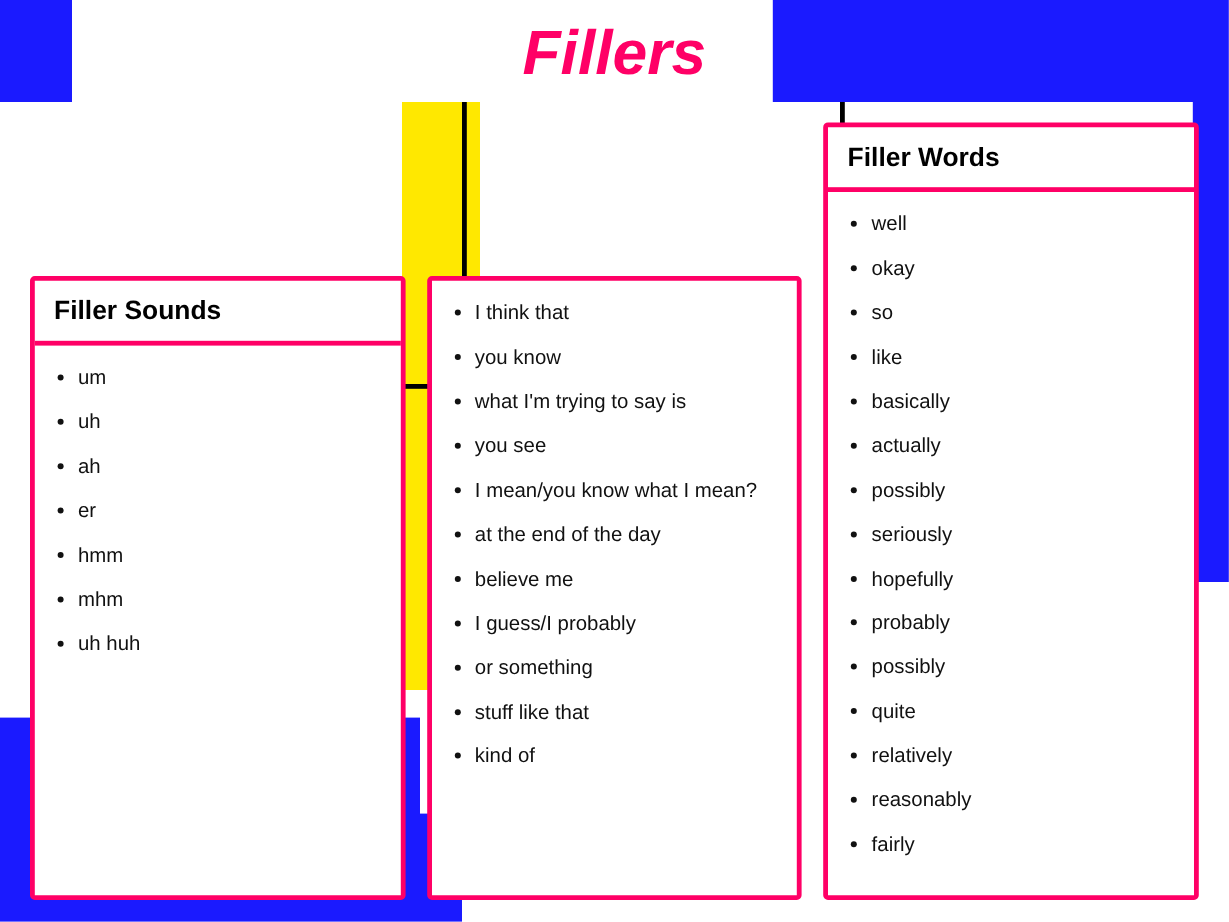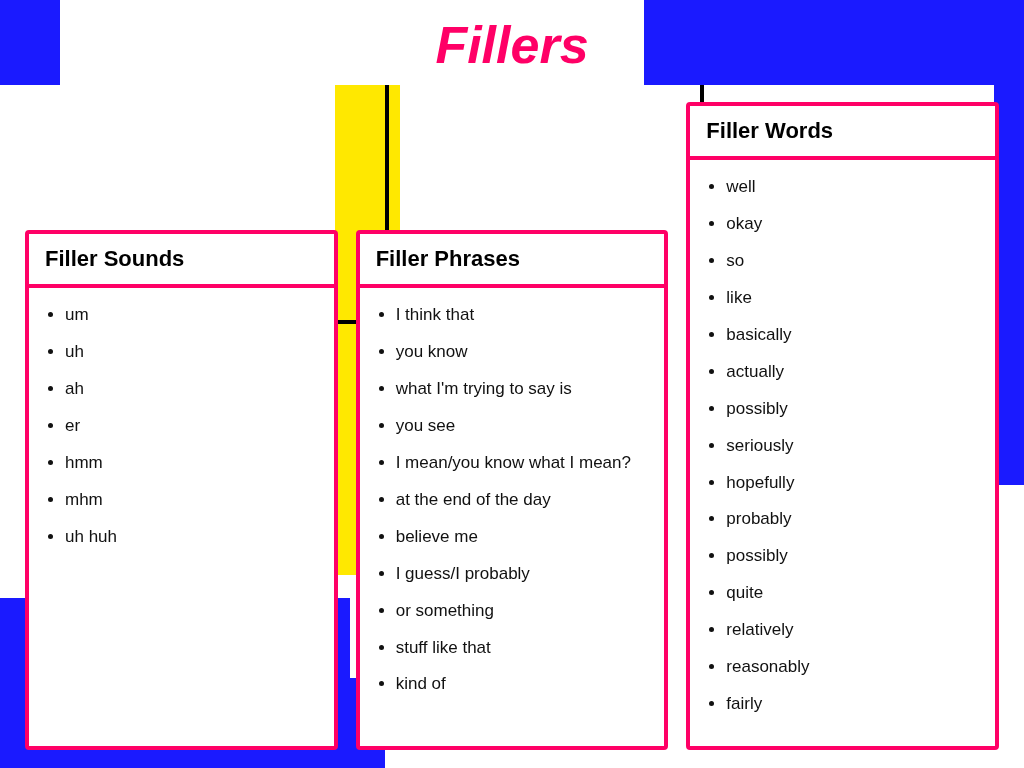--- a/index.html
+++ b/index.html
@@ -229,21 +229,20 @@
             <li>ah</li>
             <li>er</li>
             <li>hmm</li>
             <li>mhm</li>
             <li>uh huh</li>
           </ul>
       </div>
     </div>
 
     <div class="card">
-      <div class="card-header">Filler Phrases</div>
       <div class="card-body">
         <ul>
 
         <li>I think that</li>
             <li>you know</li>
             <li>what I'm trying to say is</li>
             <li>you see</li>
             <li>I mean/you know what I mean?</li>
             <li>at the end of the day</li>
             <li>believe me</li>

